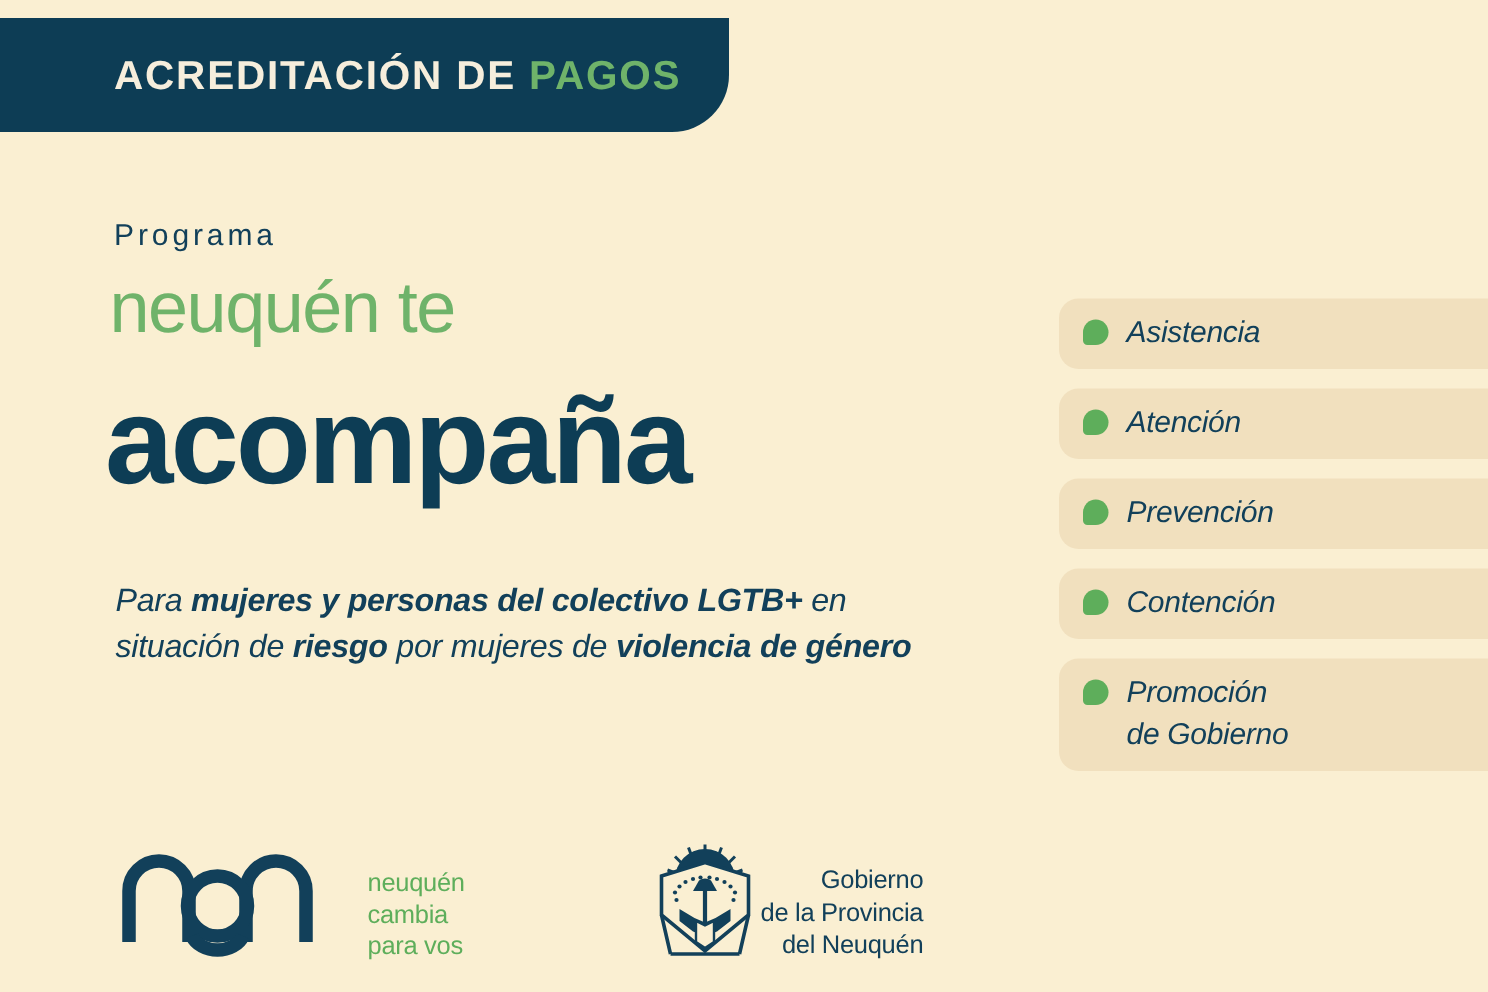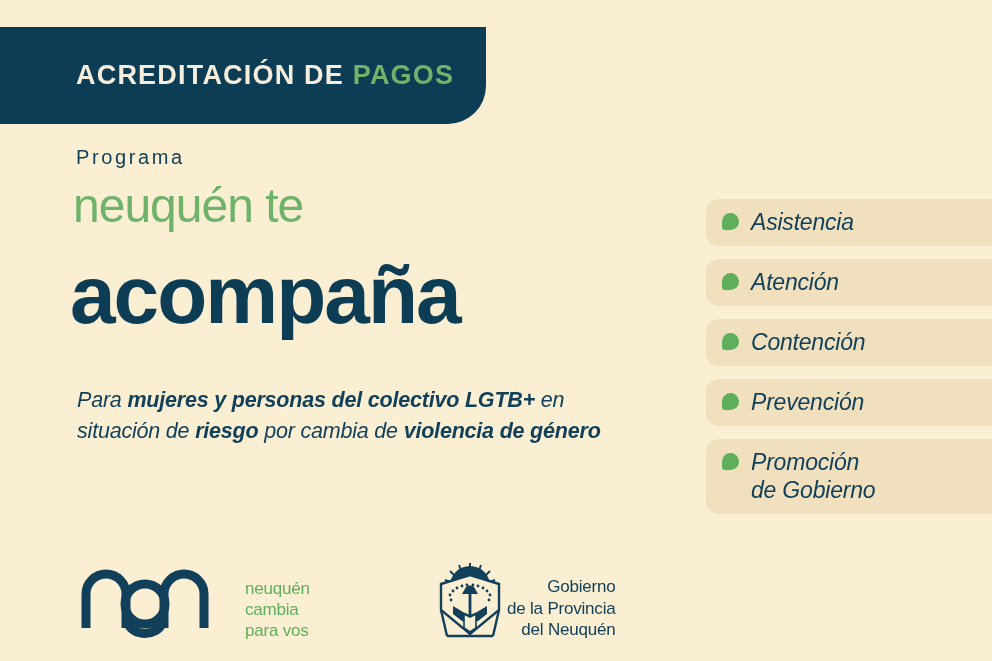--- a/index.html
+++ b/index.html
@@ -7,22 +7,22 @@
     width:992px;height:661px;
     background:#FAEFD2;
     font-family:"Liberation Sans", sans-serif;
     overflow:hidden;
     position:relative;
   }
   .stage{position:absolute;inset:0;}
 
   
   .banner{
-    position:absolute;left:0;top:27px;
-    width:486px;height:97px;
+    position:absolute;left:0;top:12px;
+    width:486px;height:76px;
     background:#0D3D55;
     border-bottom-right-radius:38px;
     display:flex;align-items:center;
   }
   .banner-text{
     margin-left:76px;
     font-size:27px;
     font-weight:bold;
     letter-spacing:1.2px;
     white-space:nowrap;
@@ -79,21 +79,21 @@
     box-sizing:border-box;
   }
   .leaf{
     flex:0 0 auto;
     width:17px;height:17px;
     background:#5EAE5B;
     border-radius:50% 50% 50% 3px;
     margin-top:5px;margin-right:12px;
   }
   .pill-label{
-    font-size:23px;
+    font-size:20px;
     font-style:italic;
     color:#12405A;
     line-height:28px;
     letter-spacing:-0.2px;
     white-space:pre-line;
   }
 
   
   .nqn-logo{position:absolute;left:80px;top:566px;}
   .nqn-tagline{
@@ -127,39 +127,39 @@
     <div class="banner-text">
       <span class="w1">ACREDITACIÓN DE</span><span>&nbsp;</span><span class="w2">PAGOS</span>
     </div>
   </div>
 
   <div class="programa">Programa</div>
   <div class="title-green">neuquén te</div>
   <div class="title-navy">acompaña</div>
 
   <div class="desc">
-    <span>Para </span><b>mujeres y personas del colectivo LGTB+</b><span> en situación de </span><b>riesgo</b><span> por cambia de </span><b>violencia de género</b>
+    <span>Para </span><b>mujeres y personas del colectivo LGTB+</b><span> en situación de </span><b>riesgo</b><span> por mujeres de </span><b>violencia de género</b>
   </div>
 
   <div class="list">
     <div class="pill">
       <span class="leaf"></span>
       <span class="pill-label">Asistencia</span>
     </div>
     <div class="pill">
       <span class="leaf"></span>
       <span class="pill-label">Atención</span>
     </div>
     <div class="pill">
       <span class="leaf"></span>
+      <span class="pill-label">Prevención</span>
+    </div>
+    <div class="pill">
+      <span class="leaf"></span>
       <span class="pill-label">Contención</span>
-    </div>
-    <div class="pill">
-      <span class="leaf"></span>
-      <span class="pill-label">Prevención</span>
     </div>
     <div class="pill">
       <span class="leaf"></span>
       <span class="pill-label">Promoción
 de Gobierno</span>
     </div>
   </div>
 
   <div class="nqn-logo">
     <svg width="130" height="72" viewBox="0 0 130 72" xmlns="http://www.w3.org/2000/svg">

